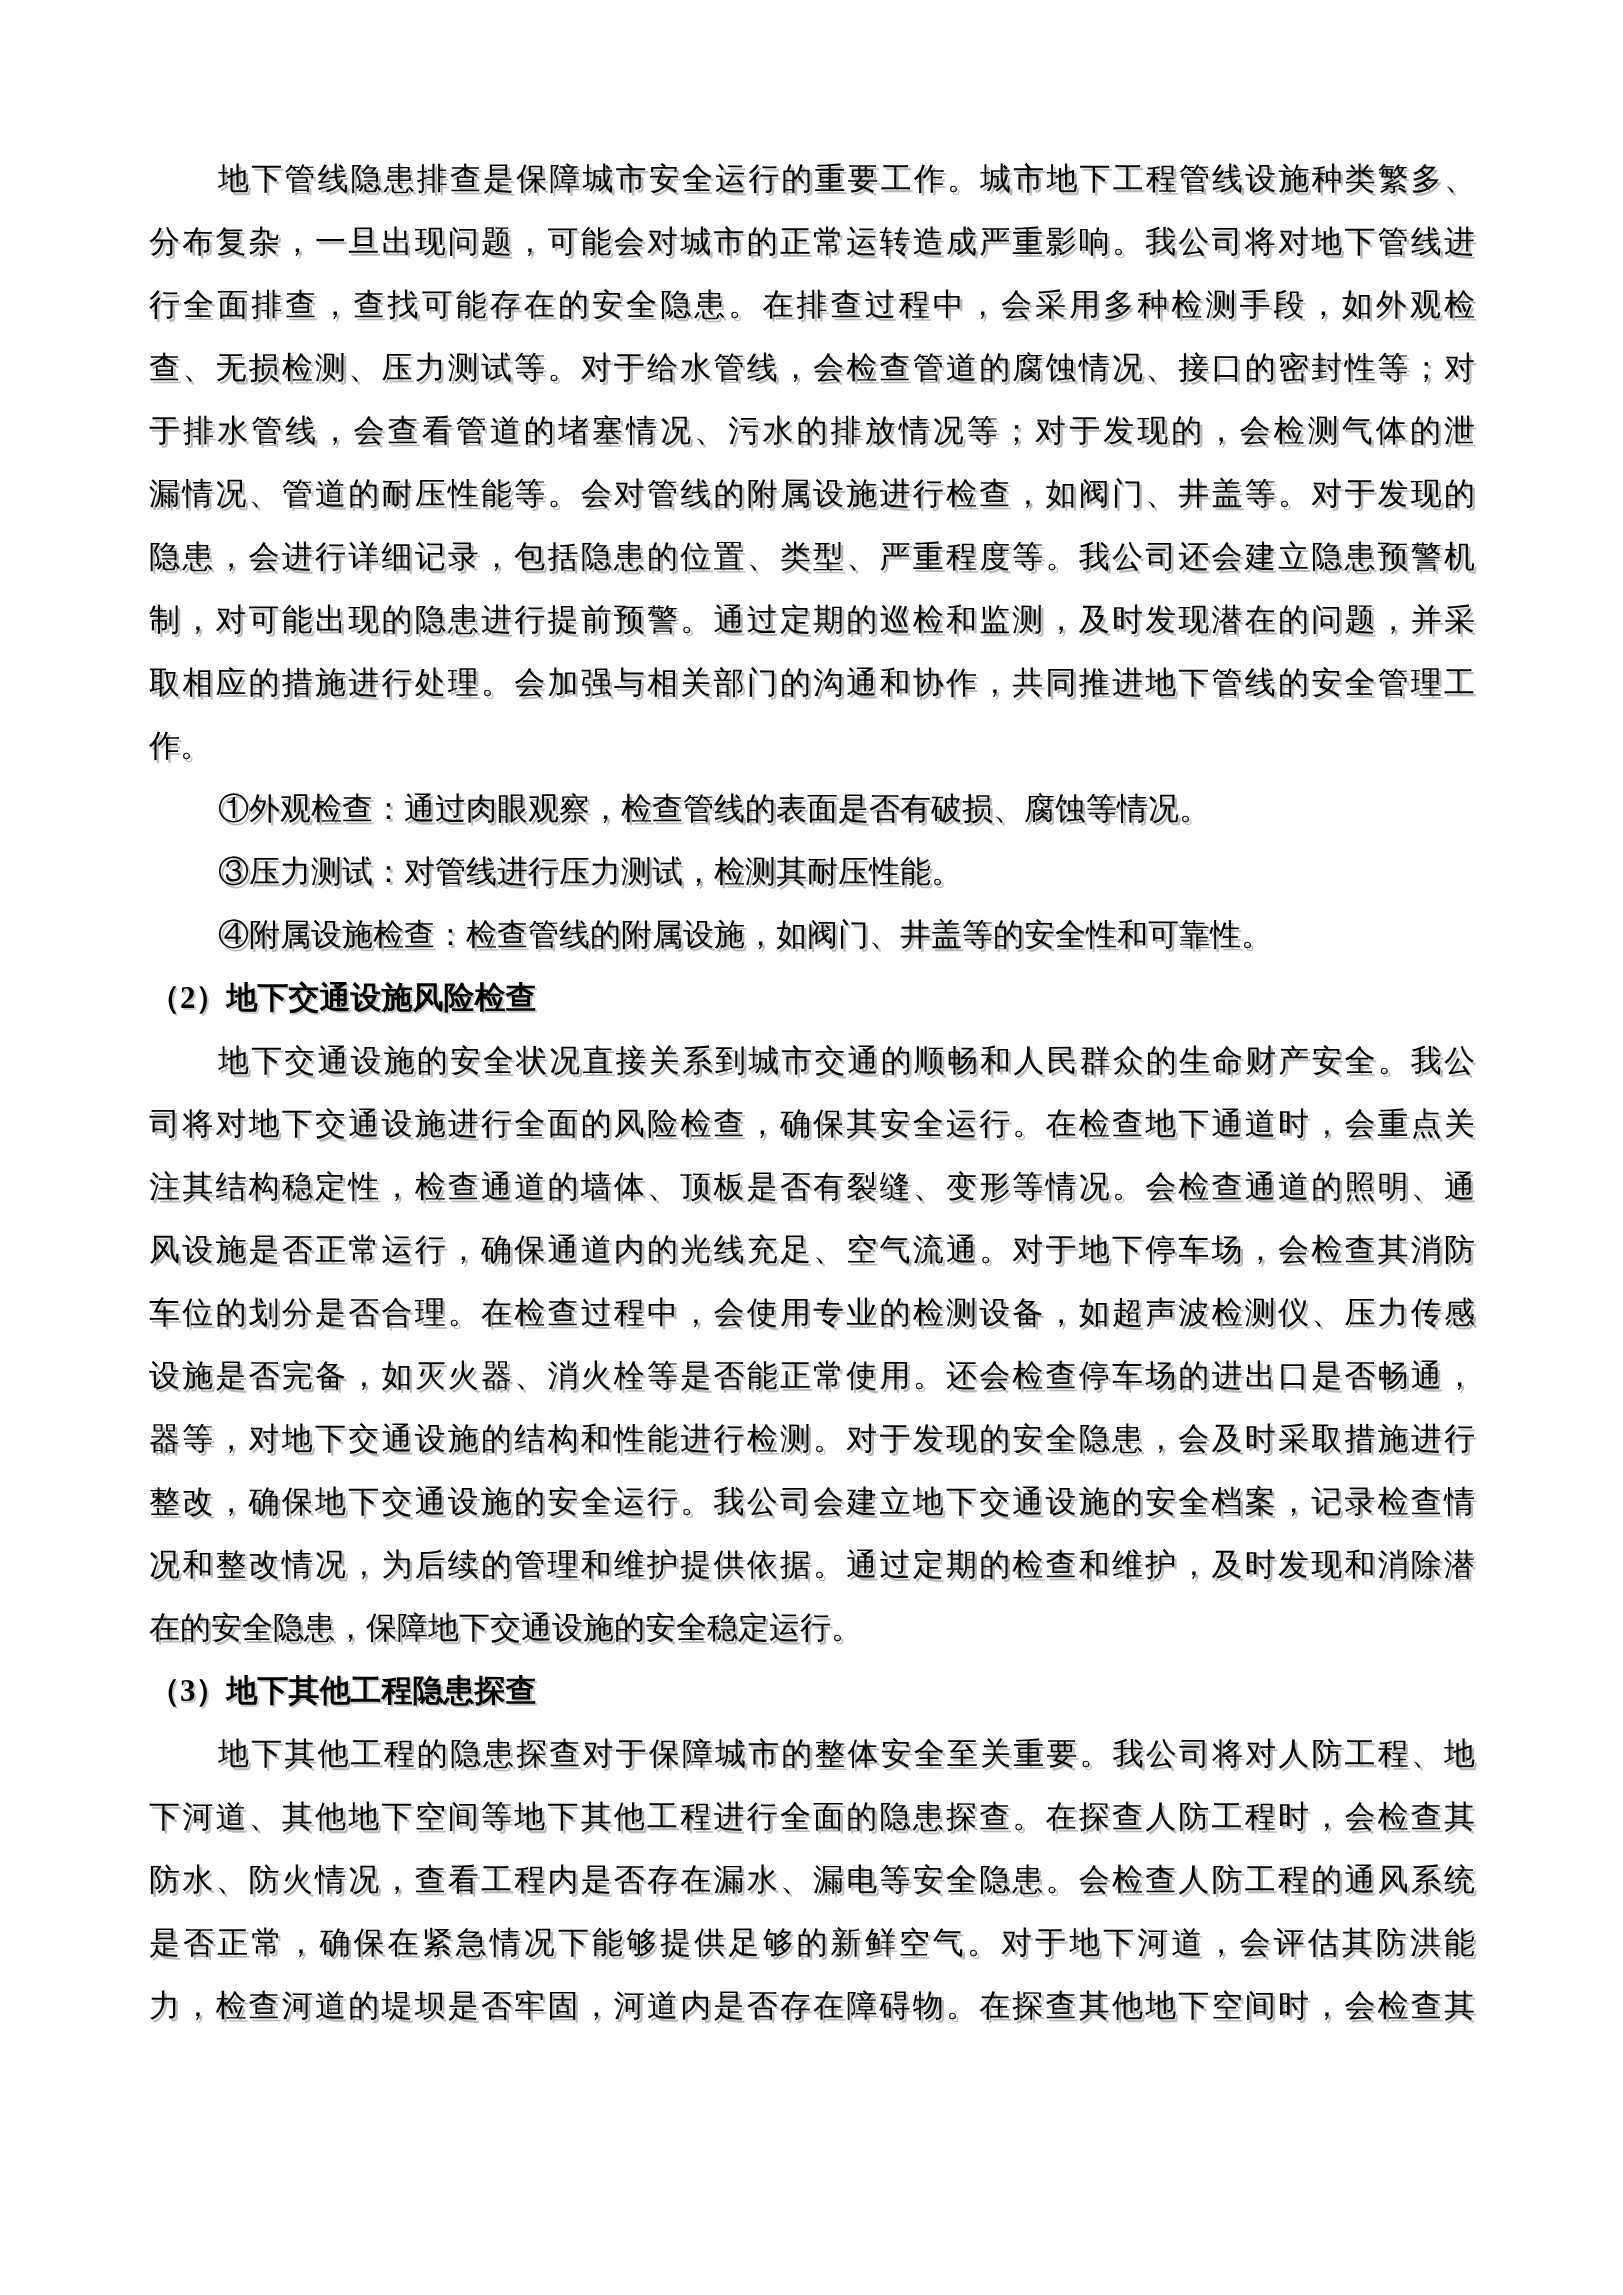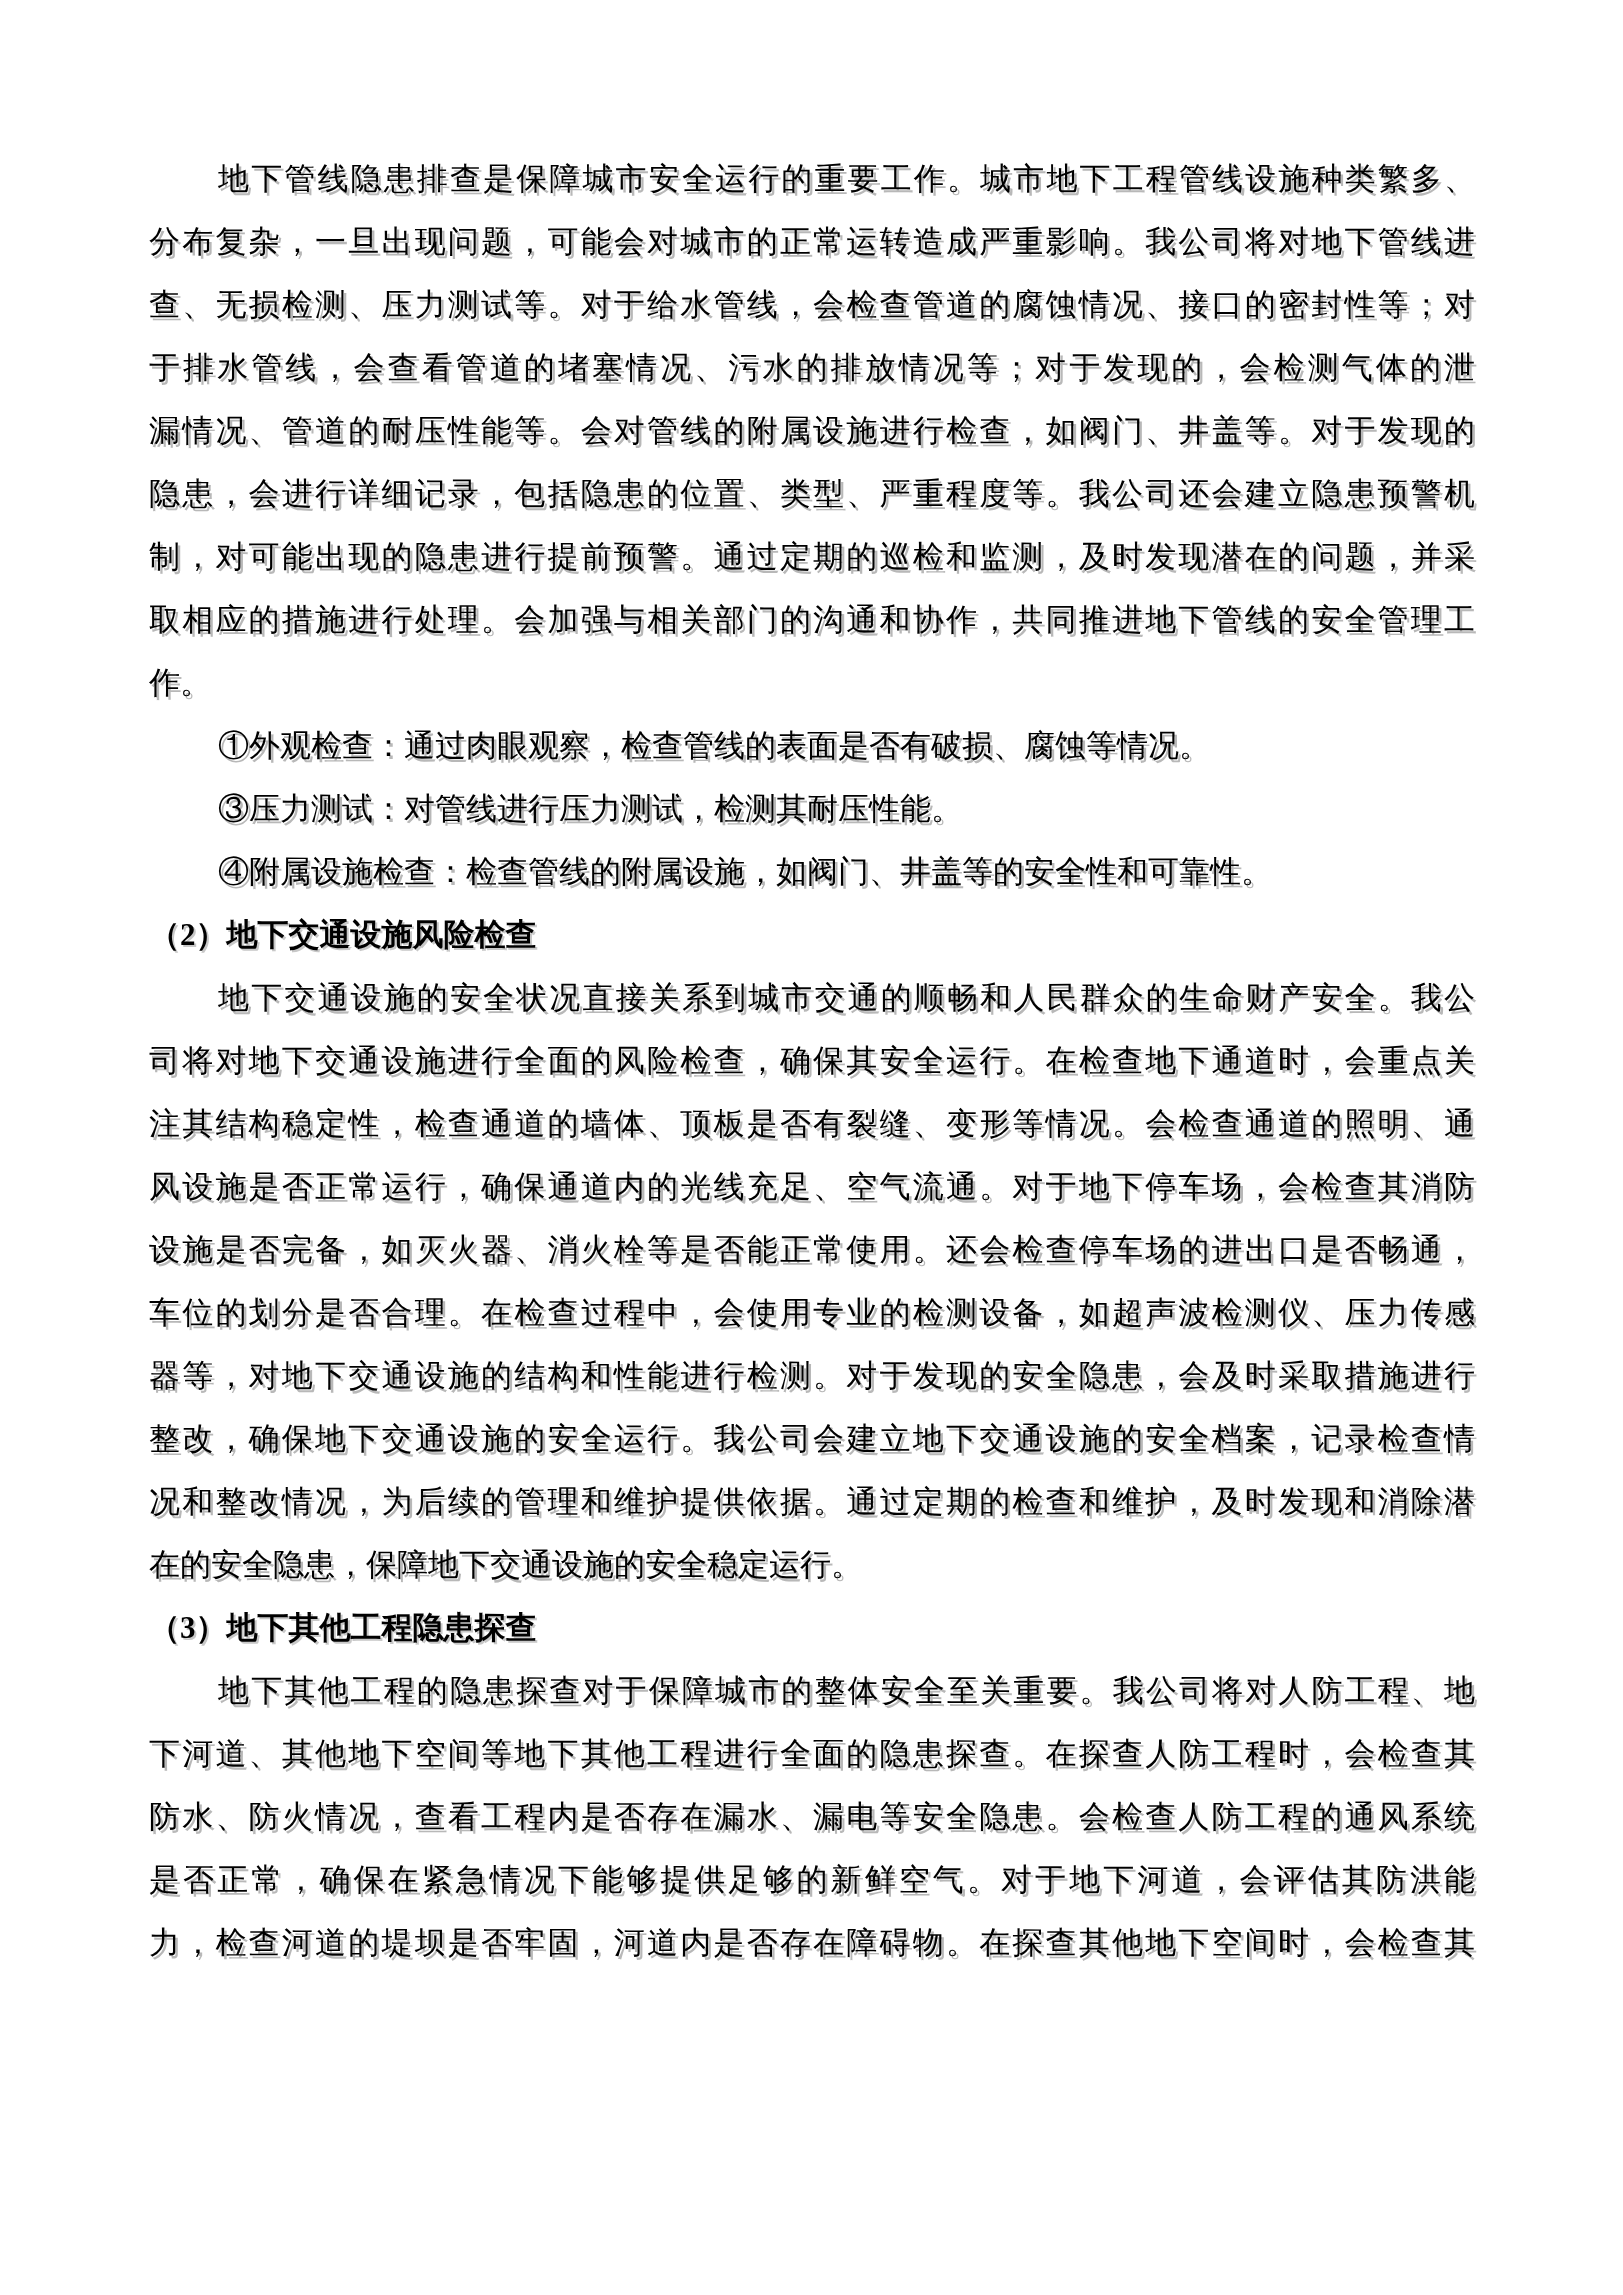--- a/index.html
+++ b/index.html
@@ -39,41 +39,42 @@
   .ln.heading .hnum { font-family: "Liberation Serif", serif; }
 </style>
 </head>
 <body>
 
 <div class="page">
   <div class="content">
 
     <div class="ln first">地下管线隐患排查是保障城市安全运行的重要工作。城市地下工程管线设施种类繁多、</div>
     <div class="ln">分布复杂，一旦出现问题，可能会对城市的正常运转造成严重影响。我公司将对地下管线进</div>
+    <div class="ln">行全面排查，查找可能存在的安全隐患。在排查过程中，会采用多种检测手段，如外观检</div>
     <div class="ln">查、无损检测、压力测试等。对于给水管线，会检查管道的腐蚀情况、接口的密封性等；对</div>
     <div class="ln">于排水管线，会查看管道的堵塞情况、污水的排放情况等；对于发现的，会检测气体的泄</div>
     <div class="ln">漏情况、管道的耐压性能等。会对管线的附属设施进行检查，如阀门、井盖等。对于发现的</div>
     <div class="ln">隐患，会进行详细记录，包括隐患的位置、类型、严重程度等。我公司还会建立隐患预警机</div>
     <div class="ln">制，对可能出现的隐患进行提前预警。通过定期的巡检和监测，及时发现潜在的问题，并采</div>
     <div class="ln">取相应的措施进行处理。会加强与相关部门的沟通和协作，共同推进地下管线的安全管理工</div>
     <div class="ln left">作。</div>
 
     <div class="ln item">①外观检查：通过肉眼观察，检查管线的表面是否有破损、腐蚀等情况。</div>
     <div class="ln item">③压力测试：对管线进行压力测试，检测其耐压性能。</div>
     <div class="ln item">④附属设施检查：检查管线的附属设施，如阀门、井盖等的安全性和可靠性。</div>
 
     <div class="ln heading">
       <span class="hnum">（2）</span><span>地下交通设施风险检查</span>
     </div>
     <div class="ln first">地下交通设施的安全状况直接关系到城市交通的顺畅和人民群众的生命财产安全。我公</div>
     <div class="ln">司将对地下交通设施进行全面的风险检查，确保其安全运行。在检查地下通道时，会重点关</div>
     <div class="ln">注其结构稳定性，检查通道的墙体、顶板是否有裂缝、变形等情况。会检查通道的照明、通</div>
     <div class="ln">风设施是否正常运行，确保通道内的光线充足、空气流通。对于地下停车场，会检查其消防</div>
+    <div class="ln">车位的划分是否合理。在检查过程中，会使用专业的检测设备，如超声波检测仪、压力传感</div>
     <div class="ln">设施是否完备，如灭火器、消火栓等是否能正常使用。还会检查停车场的进出口是否畅通，</div>
-    <div class="ln">车位的划分是否合理。在检查过程中，会使用专业的检测设备，如超声波检测仪、压力传感</div>
     <div class="ln">器等，对地下交通设施的结构和性能进行检测。对于发现的安全隐患，会及时采取措施进行</div>
     <div class="ln">整改，确保地下交通设施的安全运行。我公司会建立地下交通设施的安全档案，记录检查情</div>
     <div class="ln">况和整改情况，为后续的管理和维护提供依据。通过定期的检查和维护，及时发现和消除潜</div>
     <div class="ln left">在的安全隐患，保障地下交通设施的安全稳定运行。</div>
 
     <div class="ln heading">
       <span class="hnum">（3）</span><span>地下其他工程隐患探查</span>
     </div>
     <div class="ln first">地下其他工程的隐患探查对于保障城市的整体安全至关重要。我公司将对人防工程、地</div>
     <div class="ln">下河道、其他地下空间等地下其他工程进行全面的隐患探查。在探查人防工程时，会检查其</div>

